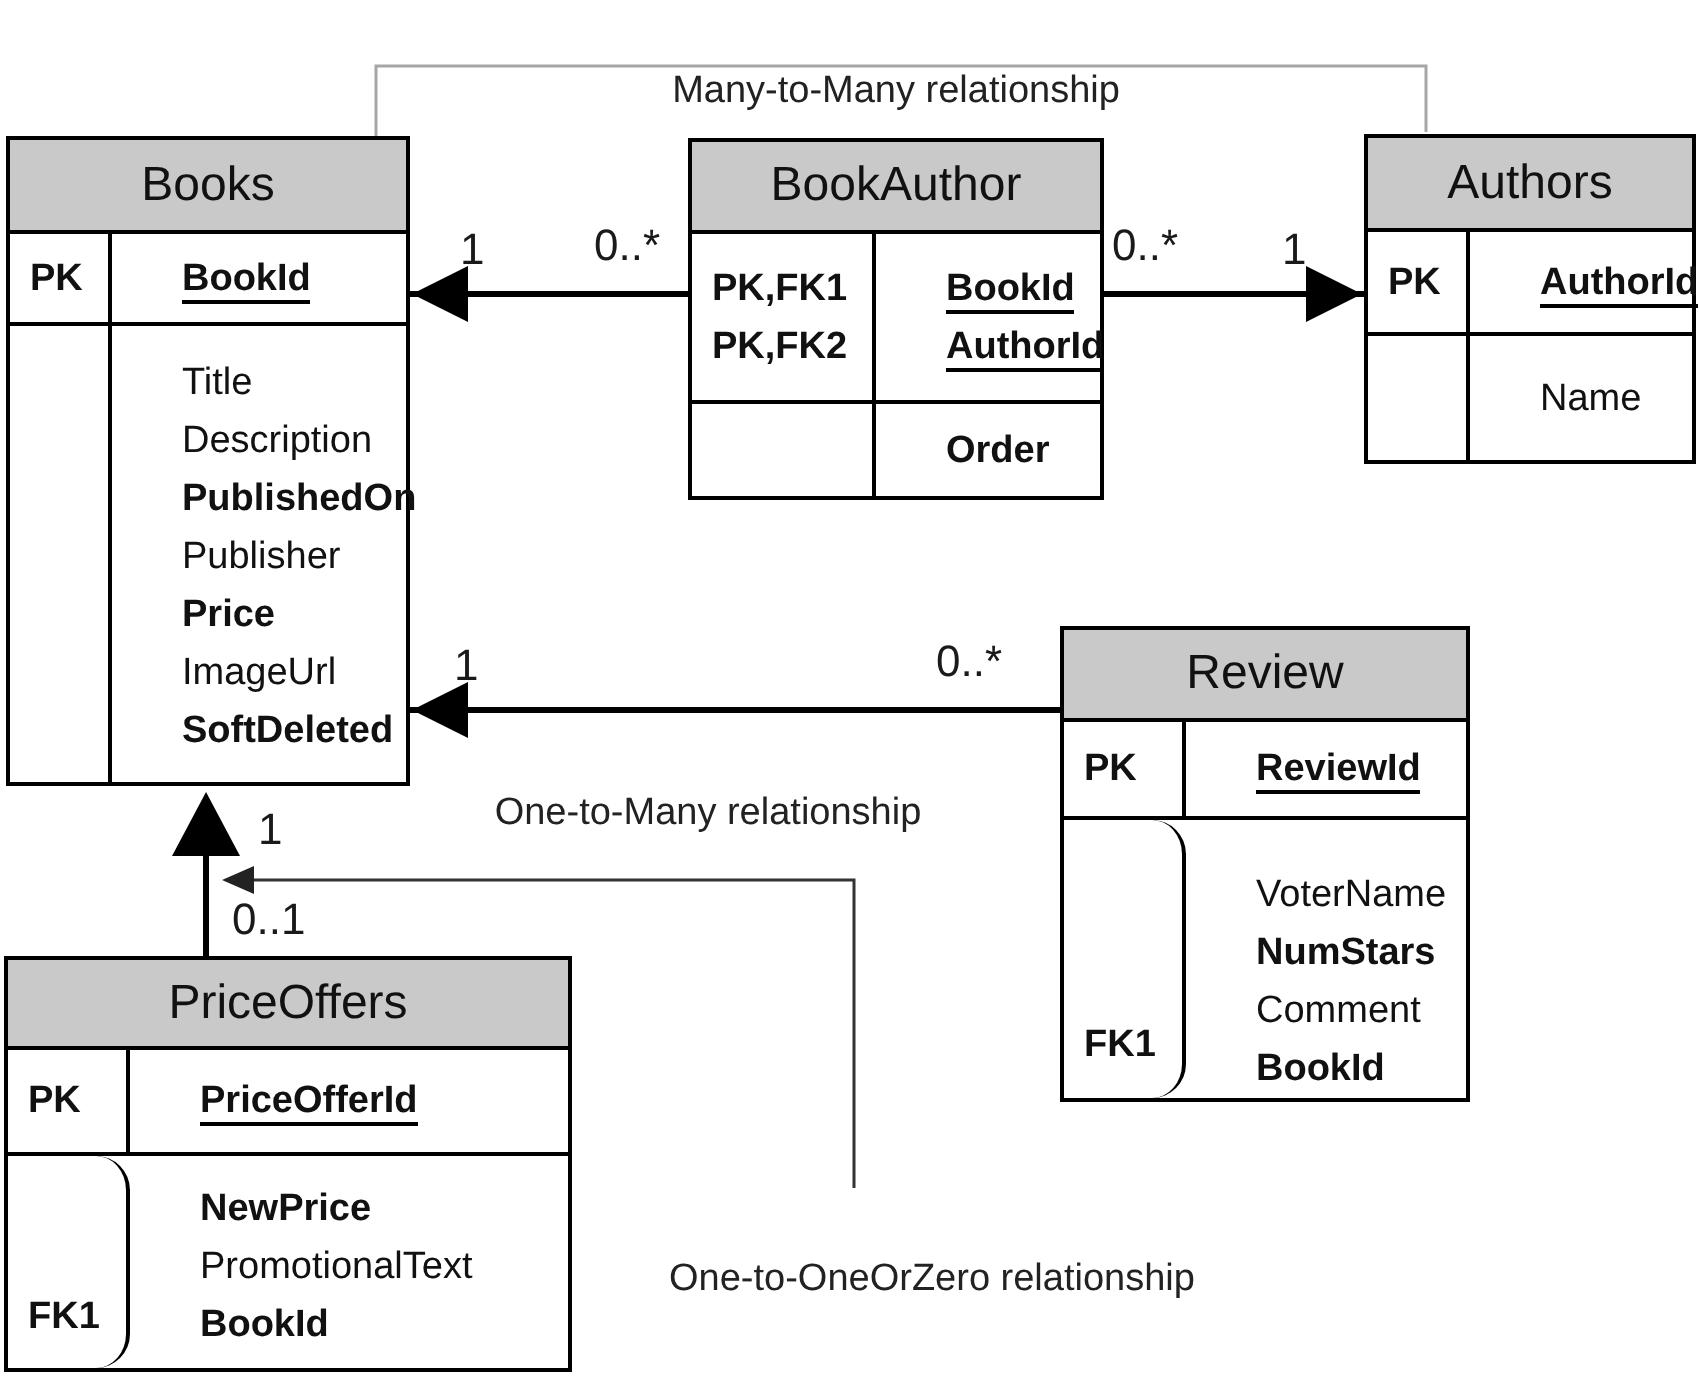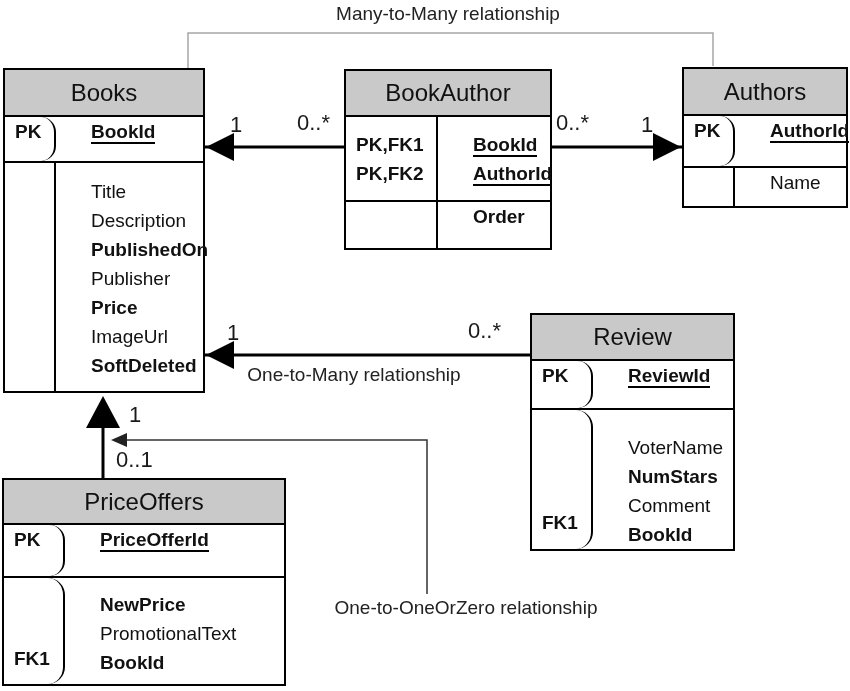--- a/index.html
+++ b/index.html
@@ -6,28 +6,28 @@
   #stage{position:relative;width:850px;height:691px;background:#fff;overflow:hidden;
          font-family:"Liberation Sans","DejaVu Sans",sans-serif;color:#111;}
   svg.overlay{position:absolute;left:0;top:0;z-index:1;}
   .entity{position:absolute;z-index:2;border:2px solid #000;background:#fff;box-sizing:border-box;}
   .ehead{background:#c9c9c9;border-bottom:2px solid #000;text-align:center;
          font-size:24px;box-sizing:border-box;display:flex;align-items:center;justify-content:center;}
   .esec{display:flex;box-sizing:border-box;}
   .esec + .esec{border-top:2px solid #000;}
   .kcol{border-right:2px solid #000;box-sizing:border-box;padding-left:10px;flex-shrink:0;}
   .ncol{flex:1;padding-left:12px;box-sizing:border-box;margin-left:23px;}
-  .vc{display:flex;flex-direction:column;justify-content:flex-start;border-radius:15px;}
+  .vc{display:flex;flex-direction:column;justify-content:center;}
   .fkbottom{display:flex;flex-direction:column;justify-content:flex-end;border-radius:17px;}
   .kline{font-weight:bold;font-size:19px;line-height:29px;white-space:nowrap;}
   .nline{font-size:19px;line-height:29px;white-space:nowrap;}
   .b{font-weight:bold;}
   .u{border-bottom:2px solid #000;padding-bottom:0px;}
   .mult{position:absolute;z-index:3;font-size:22px;line-height:26px;color:#1a1a1a;}
-  .caption{position:absolute;z-index:3;font-size:19px;color:#222;text-align:center;white-space:nowrap;}
+  .caption{position:absolute;z-index:3;font-size:19px;color:#222;text-align:center;white-space:nowrap;margin-top:32px;}
 </style>
 </head>
 <body>
 
 <div id="stage">
 
   <svg class="overlay" width="850" height="691" viewBox="0 0 850 691">
 
     <path d="M188,68 L188,33 L713,33 L713,66" fill="none" stroke="#a6a6a6" stroke-width="1.5"></path>
 
@@ -94,21 +94,21 @@
   <div class="entity" style="left:682px;top:67px;width:166px">
     <div class="ehead" style="height:47px">Authors</div>
     <div class="esec" style="height:50px">
       <div class="kcol vc" style="width:51px">
         <div class="kline">PK</div>
       </div>
       <div class="ncol vc">
         <div class="nline b"><span class="u">AuthorId</span></div>
       </div>
     </div>
-    <div class="esec" style="height:40px">
+    <div class="esec" style="height:64px">
       <div class="kcol" style="width:51px"></div>
       <div class="ncol vc">
         <div class="nline">Name</div>
       </div>
     </div>
   </div>
 
   <div class="entity" style="left:530px;top:313px;width:205px">
     <div class="ehead" style="height:46px">Review</div>
     <div class="esec" style="height:47px">

